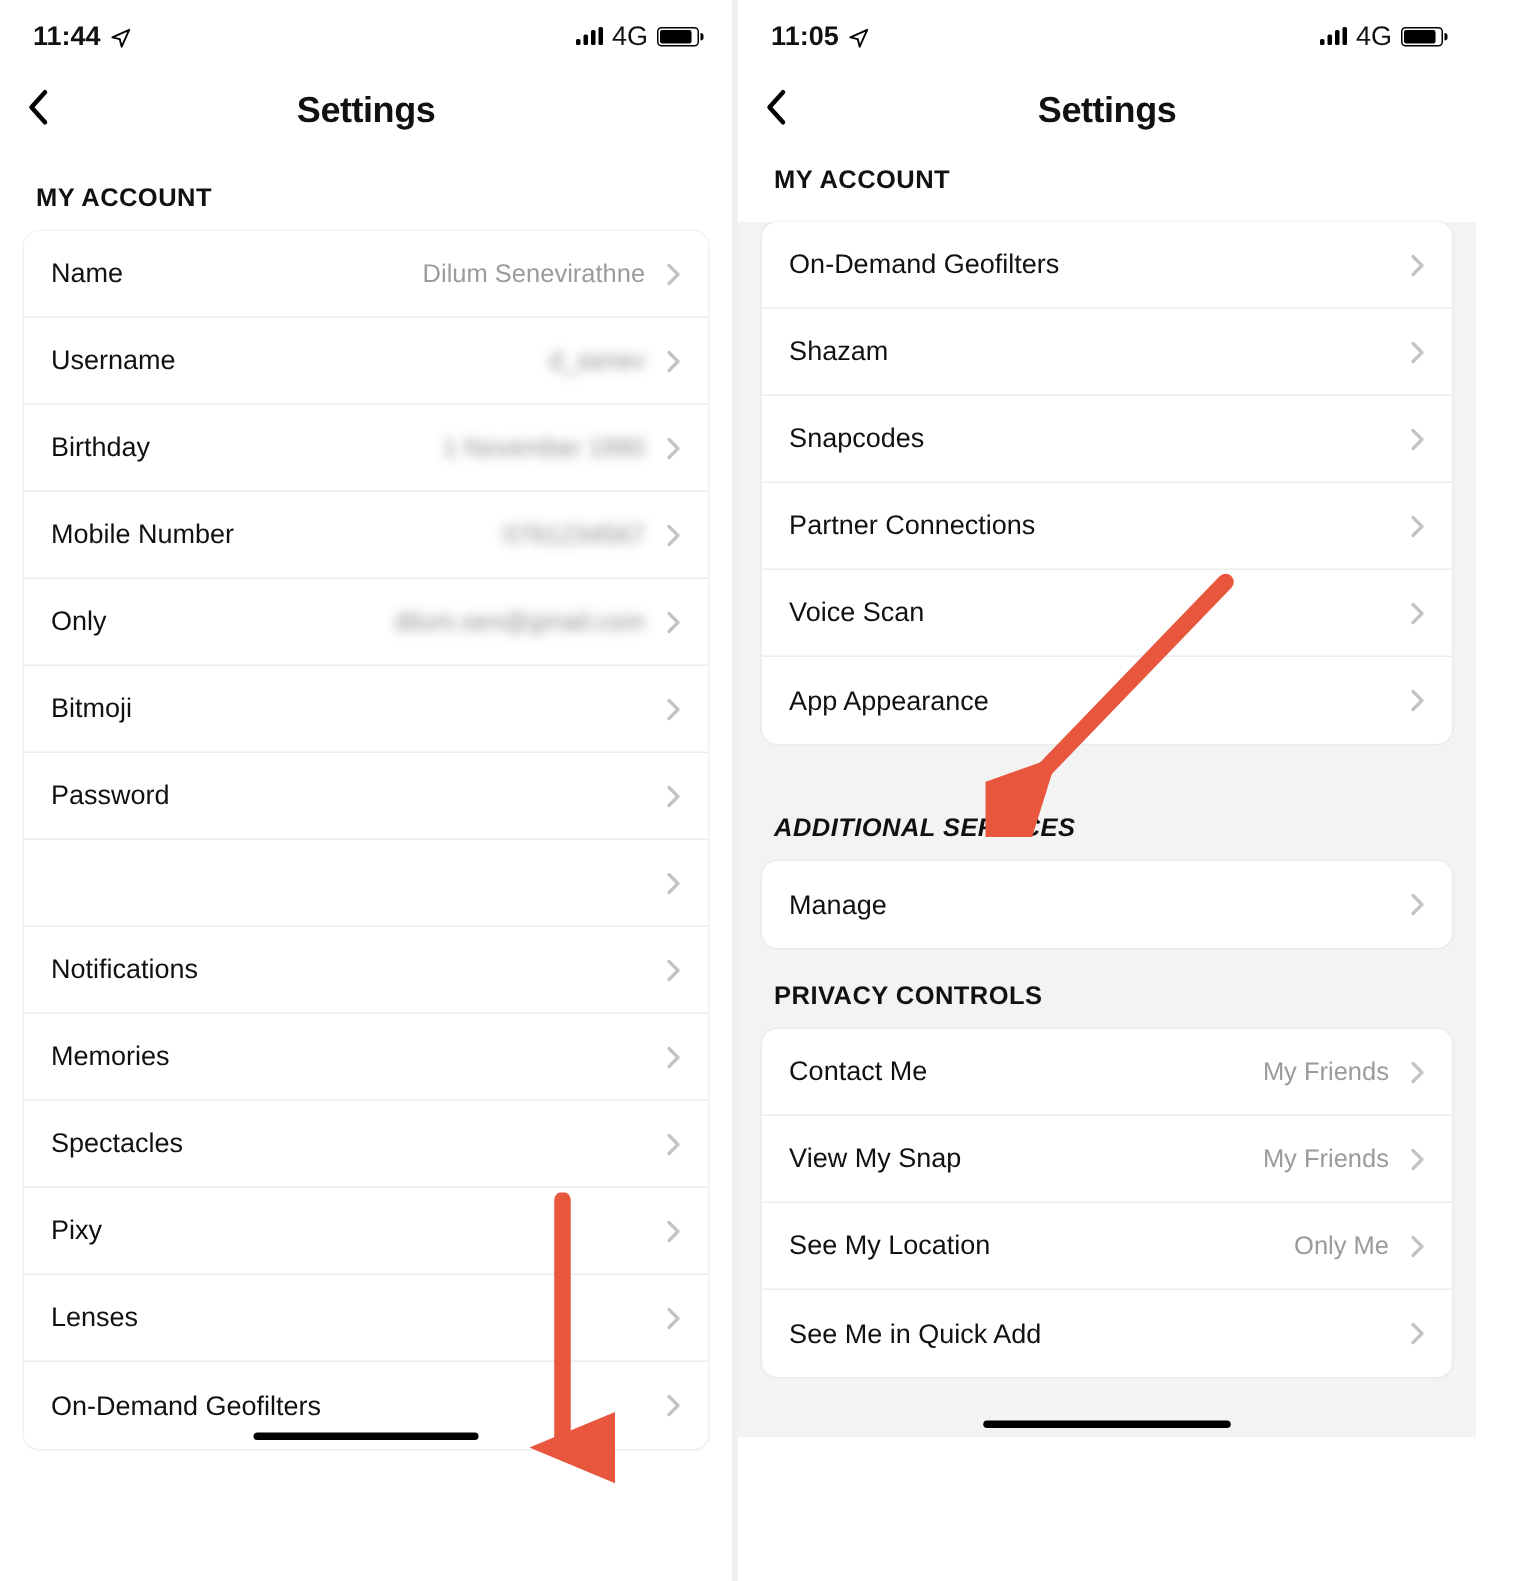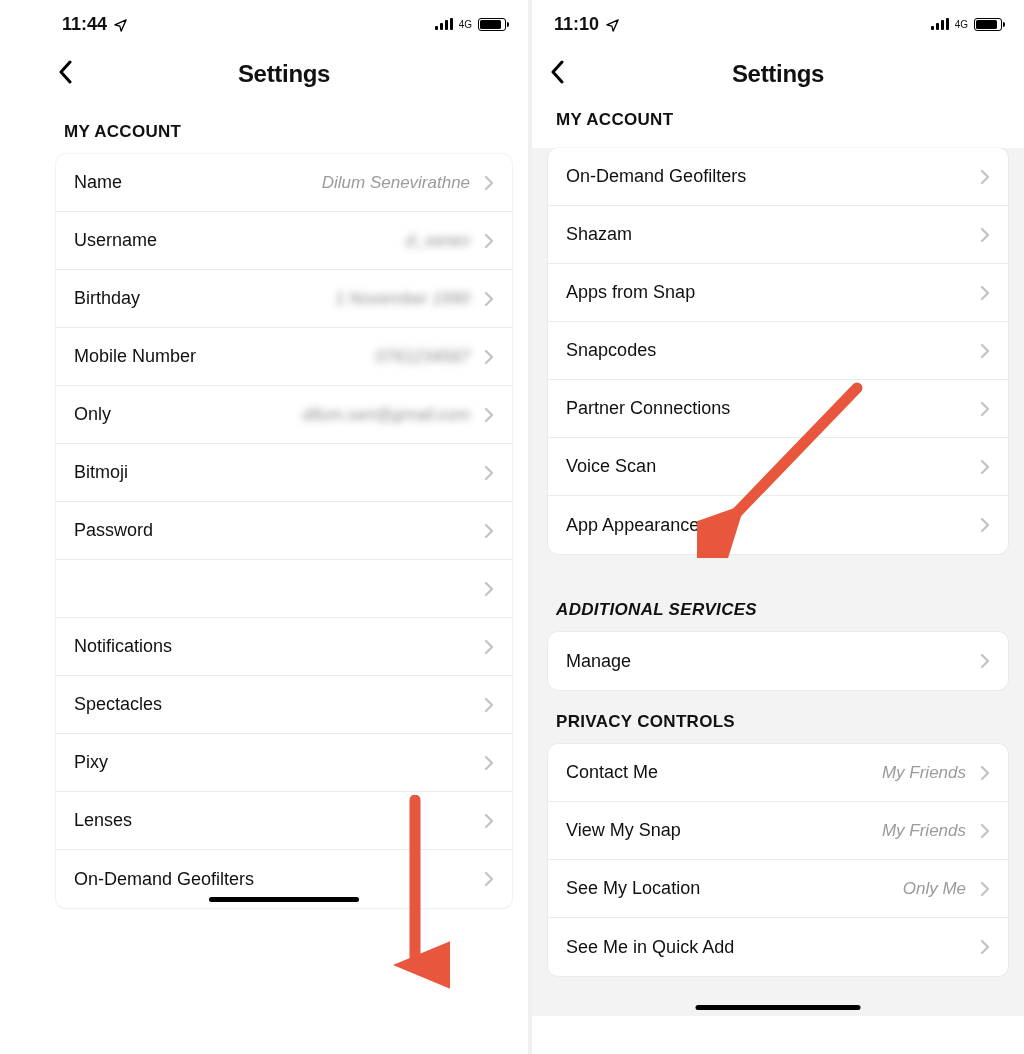--- a/index.html
+++ b/index.html
@@ -1,47 +1,47 @@
 <!DOCTYPE html>
 <html><head>
 <meta charset="utf-8">
 <style>
   * { box-sizing: border-box; margin: 0; padding: 0; }
   html, body { width: 1024px; height: 1054px; background: #fff; font-family: -apple-system, "Helvetica Neue", Arial, sans-serif; color: #111; }
-  .screens { display: flex; width: 984px; height: 1054px; margin-left: 40px; }
+  .screens { display: flex; width: 984px; height: 1054px; }
   .screen { width: 512px; position: relative; background: #fff; }
   .screen.left { border-right: 4px solid #f0f0f0; }
   
   .statusbar { height: 48px; display: flex; align-items: center; justify-content: space-between; padding: 0 22px; font-size: 18px; font-weight: 600; }
   .status-left { display: flex; align-items: center; gap: 6px; }
   .status-right { display: flex; align-items: center; gap: 6px; }
   .loc-icon { width: 15px; height: 15px; display: inline-block; }
   .signal-bars { display: flex; align-items: flex-end; gap: 2px; height: 12px; }
   .signal-bars span { width: 3px; background: #000; border-radius: 1px; }
   .signal-bars span:nth-child(1){height:4px;} .signal-bars span:nth-child(2){height:7px;}
   .signal-bars span:nth-child(3){height:10px;} .signal-bars span:nth-child(4){height:12px;}
-  .net-label { font-size: 10px; font-weight: 500; }
+  .net-label { font-size: 18px; font-weight: 500; }
   .battery { width: 28px; height: 13px; border: 1.5px solid #000; border-radius: 3px; position: relative; }
   .battery::after { content: ""; position: absolute; right: -4px; top: 3px; width: 2.5px; height: 5px; background: #000; border-radius: 0 2px 2px 0; }
   .battery .fill { position: absolute; left: 1px; top: 1px; bottom: 1px; width: 80%; background: #000; border-radius: 1.5px; }
   
   .navhead { height: 52px; display: flex; align-items: center; justify-content: center; position: relative; }
   .navhead .back { position: absolute; left: 18px; top: 50%; transform: translateY(-50%); cursor: pointer; }
   .navhead .title { font-size: 24px; font-weight: 700; letter-spacing: -0.3px; }
   
   .section-header { padding: 22px 24px 12px 24px; font-size: 17px; font-weight: 800; letter-spacing: 0.3px; color: #111; }
   .section-header.tight { padding-top: 10px; }
   
   .card { margin: 0 16px; background: #fff; border-radius: 10px; box-shadow: 0 0 0 1px rgba(0,0,0,0.04), 0 1px 3px rgba(0,0,0,0.04); overflow: hidden; }
   .card.flat { box-shadow: 0 0 0 1px rgba(0,0,0,0.03); }
   .row { display: flex; align-items: center; padding: 17px 18px; border-bottom: 1px solid #ececec; cursor: pointer; min-height: 58px; }
   .row:last-child { border-bottom: none; }
   .row-label { font-size: 18px; font-weight: 500; color: #111; flex: 0 0 auto; text-align: right; }
   .row-spacer { flex: 1 1 auto; }
-  .row-value { font-size: 17px; color: #9b9b9b; margin-right: 14px; text-align: right; font-style: italic; }
+  .row-value { font-size: 17px; color: #9b9b9b; margin-right: 14px; text-align: right; }
   .row-value.blur { color: transparent; text-shadow: 0 0 7px rgba(80,80,80,0.65); }
   .chev { flex: 0 0 auto; }
   .chev svg { display: block; }
   .screen-body { position: relative; }
   .screen.right .section-header.tight { background: #fff; }
   .screen.right .bg-tinted { background: #f3f3f3; padding-bottom: 40px; }
   
   .home-ind { position: absolute; bottom: 6px; left: 50%; transform: translateX(-50%); width: 150px; height: 5px; background: #000; border-radius: 3px; }
   .home-ind.wide { width: 165px; }
   
@@ -168,20 +168,29 @@
           <div class="row">
             <span class="row-label">Notifications</span>
             <span class="row-spacer"></span>
             <span class="chev">
               <svg width="10" height="16" viewBox="0 0 10 16">
                 <path d="M2 2 L8 8 L2 14" fill="none" stroke="#c3c3c3" stroke-width="2.2" stroke-linecap="round" stroke-linejoin="round"></path>
               </svg>
             </span>
           </div>
           <div class="row">
+            <span class="row-label">Memories</span>
+            <span class="row-spacer"></span>
+            <span class="chev">
+              <svg width="10" height="16" viewBox="0 0 10 16">
+                <path d="M2 2 L8 8 L2 14" fill="none" stroke="#c3c3c3" stroke-width="2.2" stroke-linecap="round" stroke-linejoin="round"></path>
+              </svg>
+            </span>
+          </div>
+          <div class="row">
             <span class="row-label">Spectacles</span>
             <span class="row-spacer"></span>
             <span class="chev">
               <svg width="10" height="16" viewBox="0 0 10 16">
                 <path d="M2 2 L8 8 L2 14" fill="none" stroke="#c3c3c3" stroke-width="2.2" stroke-linecap="round" stroke-linejoin="round"></path>
               </svg>
             </span>
           </div>
           <div class="row">
             <span class="row-label">Pixy</span>
@@ -221,21 +230,21 @@
         <line x1="35" y1="5" x2="35" y2="170" stroke="#e9563e" stroke-width="11" stroke-linecap="round" marker-end="url(#ahL)"></line>
       </svg>
 
       <div class="home-ind"></div>
     </div>
   </div>
 
   <div class="screen right">
     <div class="statusbar">
       <div class="status-left">
-        <span>11:10</span>
+        <span>11:05</span>
         <span class="loc-icon">
           <svg viewBox="0 0 24 24" width="15" height="15">
               <path d="M3 11 L21 3 L13 21 L11 13 Z" fill="none" stroke="#000" stroke-width="2" stroke-linejoin="round"></path>
             </svg>
         </span>
       </div>
       <div class="status-right">
         <span class="signal-bars">
             <span></span>
             <span></span>
@@ -274,29 +283,20 @@
           <div class="row">
             <span class="row-label">Shazam</span>
             <span class="row-spacer"></span>
             <span class="chev">
               <svg width="10" height="16" viewBox="0 0 10 16">
                 <path d="M2 2 L8 8 L2 14" fill="none" stroke="#c3c3c3" stroke-width="2.2" stroke-linecap="round" stroke-linejoin="round"></path>
               </svg>
             </span>
           </div>
           <div class="row">
-            <span class="row-label">Apps from Snap</span>
-            <span class="row-spacer"></span>
-            <span class="chev">
-              <svg width="10" height="16" viewBox="0 0 10 16">
-                <path d="M2 2 L8 8 L2 14" fill="none" stroke="#c3c3c3" stroke-width="2.2" stroke-linecap="round" stroke-linejoin="round"></path>
-              </svg>
-            </span>
-          </div>
-          <div class="row">
             <span class="row-label">Snapcodes</span>
             <span class="row-spacer"></span>
             <span class="chev">
               <svg width="10" height="16" viewBox="0 0 10 16">
                 <path d="M2 2 L8 8 L2 14" fill="none" stroke="#c3c3c3" stroke-width="2.2" stroke-linecap="round" stroke-linejoin="round"></path>
               </svg>
             </span>
           </div>
           <div class="row">
             <span class="row-label">Partner Connections</span>

